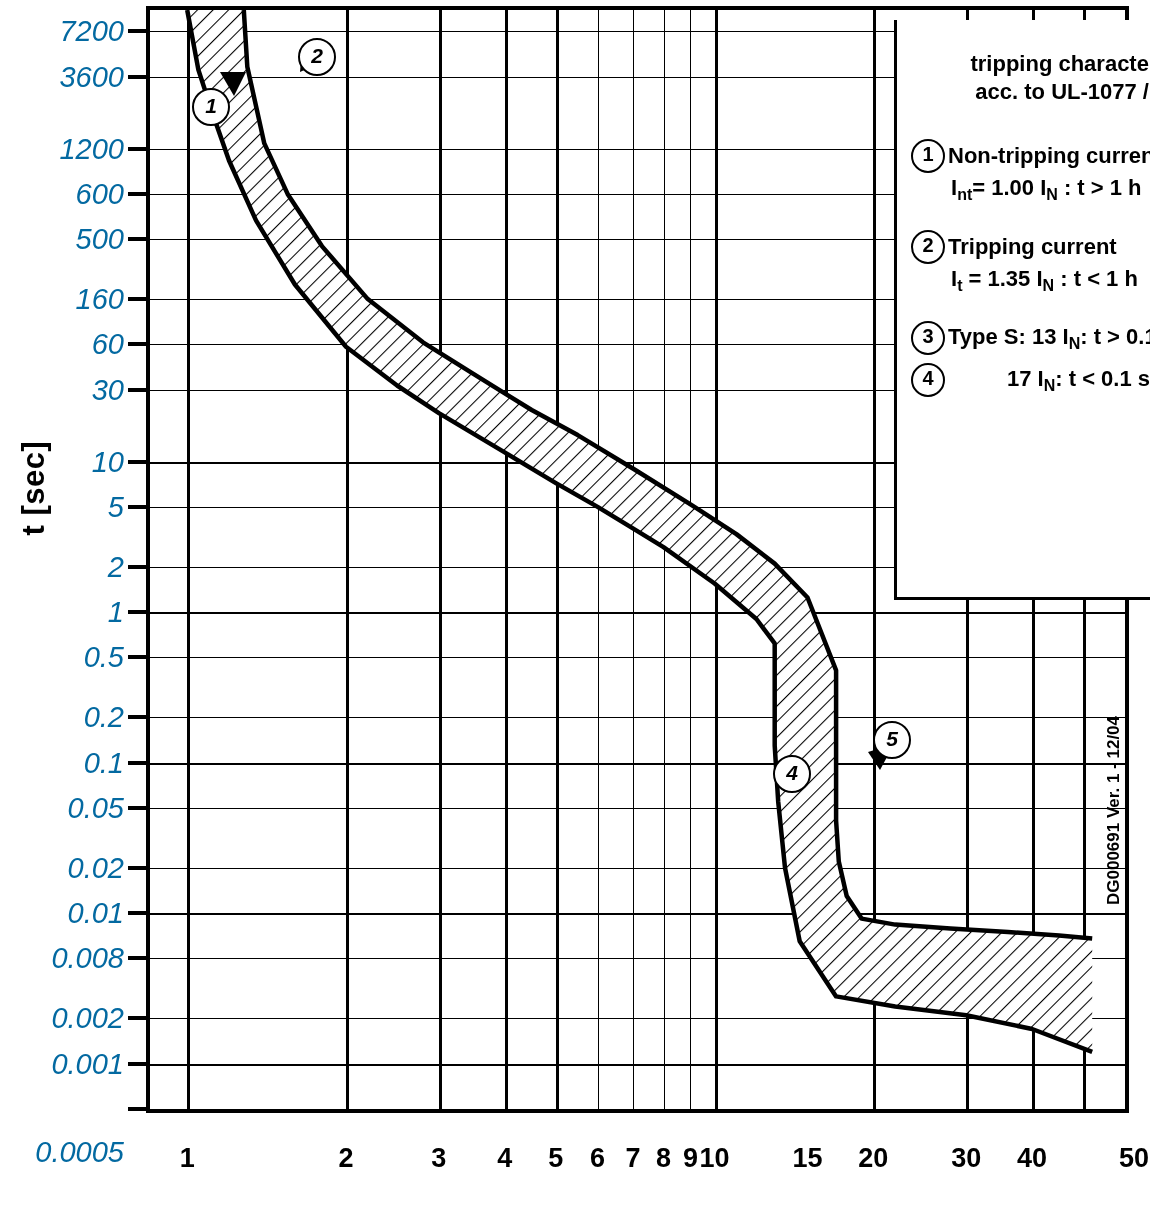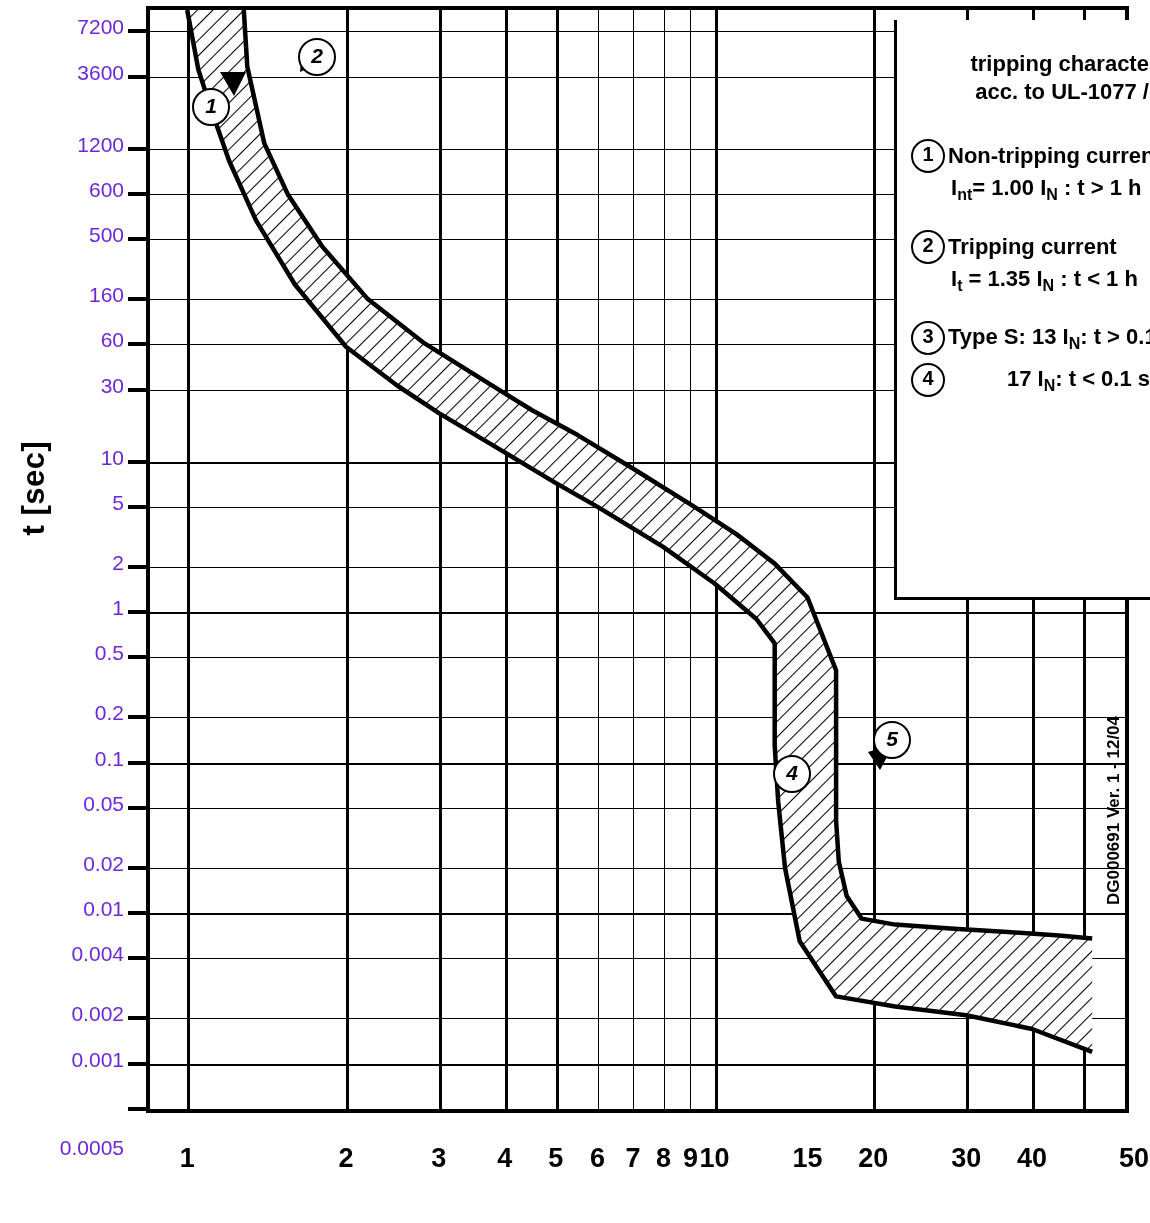--- a/index.html
+++ b/index.html
@@ -79,23 +79,24 @@
     height: 1px;
     background: #000;
   }
   .hline.major { height: 2px; }
 
   
   .ytick-label {
     position: absolute;
     right: 1036px;  
     text-align: right;
-    font-size: 21px;
-    color: #6d28d9;
+    font-size: 29px;
+    color: #0369a1;
     white-space: nowrap;
+    font-style: italic;
   }
   .ytick-mark {
     position: absolute;
     width: 22px;
     height: 4px;
     background: #000;
   }
 
   
   .xtick-label {
@@ -213,21 +214,21 @@
       <div class="ytick-label" style="right: 1026px; top: 445.58px;">10</div>
       <div class="ytick-label" style="right: 1026px; top: 490.893px;">5</div>
       <div class="ytick-label" style="right: 1026px; top: 550.794px;">2</div>
       <div class="ytick-label" style="right: 1026px; top: 596.107px;">1</div>
       <div class="ytick-label" style="right: 1026px; top: 641.42px;">0.5</div>
       <div class="ytick-label" style="right: 1026px; top: 701.32px;">0.2</div>
       <div class="ytick-label" style="right: 1026px; top: 746.634px;">0.1</div>
       <div class="ytick-label" style="right: 1026px; top: 791.947px;">0.05</div>
       <div class="ytick-label" style="right: 1026px; top: 851.847px;">0.02</div>
       <div class="ytick-label" style="right: 1026px; top: 897.16px;">0.01</div>
-      <div class="ytick-label" style="right: 1026px; top: 942.473px;">0.004</div>
+      <div class="ytick-label" style="right: 1026px; top: 942.473px;">0.008</div>
       <div class="ytick-label" style="right: 1026px; top: 1002.37px; margin-left: 42px;">0.002</div>
       <div class="ytick-label" style="right: 1026px; top: 1047.69px;">0.001</div>
       <div class="ytick-label" style="right: 1026px; top: 1136px;">0.0005</div>
     </div>
   <div id="yticks">
       <div class="ytick-mark" style="left: 128px; top: 29.4753px;"></div>
       <div class="ytick-mark" style="left: 128px; top: 74.7883px;"></div>
       <div class="ytick-mark" style="left: 128px; top: 146.608px;"></div>
       <div class="ytick-mark" style="left: 128px; top: 191.921px;"></div>
       <div class="ytick-mark" style="left: 128px; top: 237.234px;"></div>

